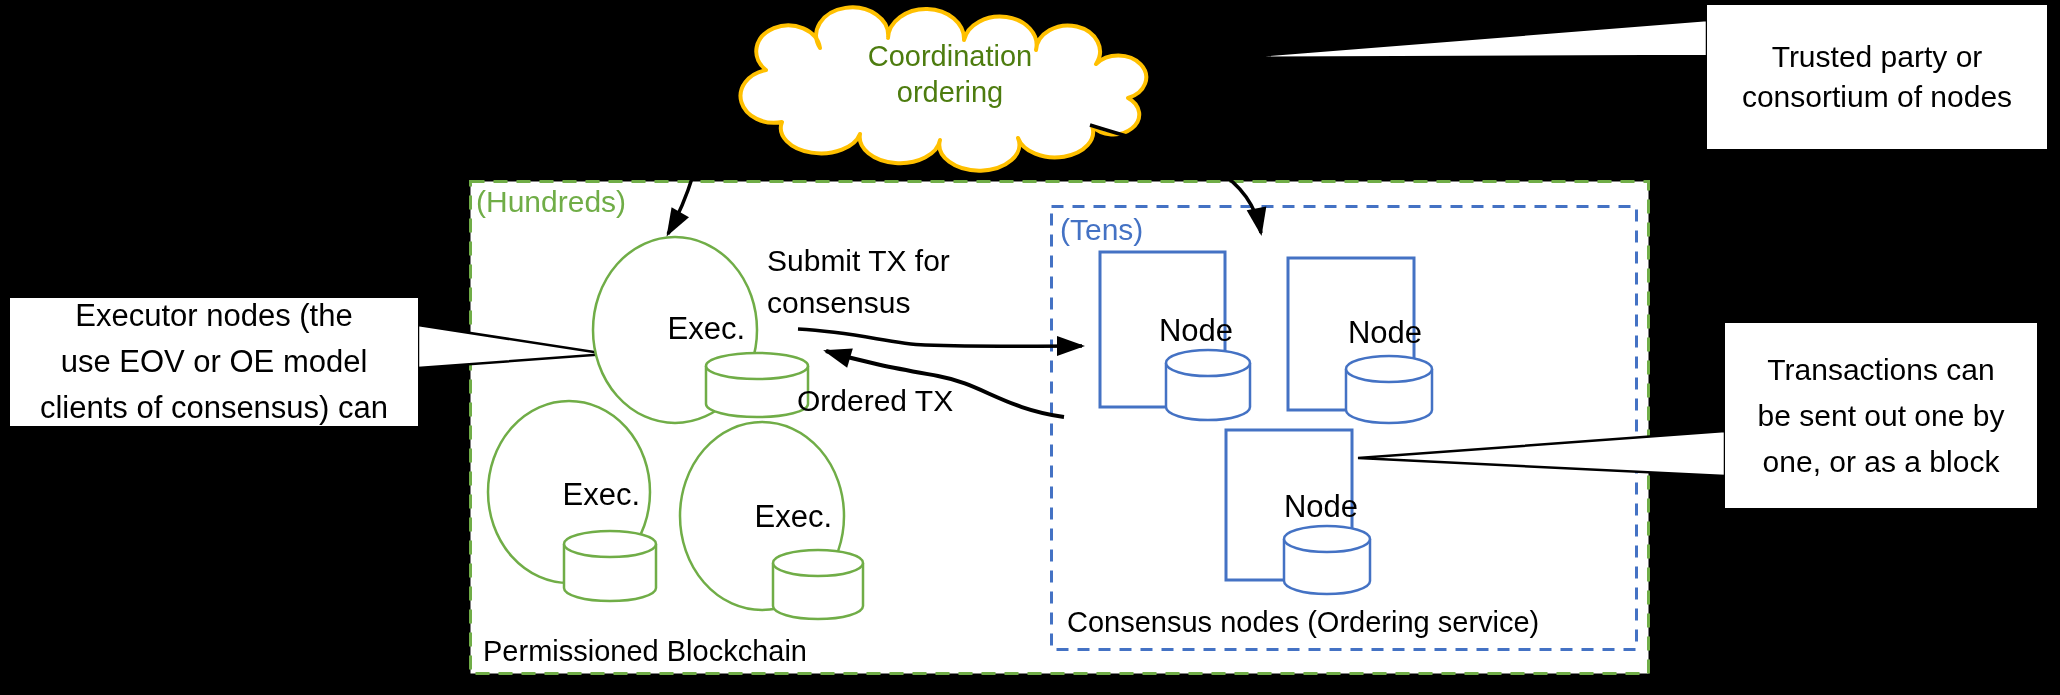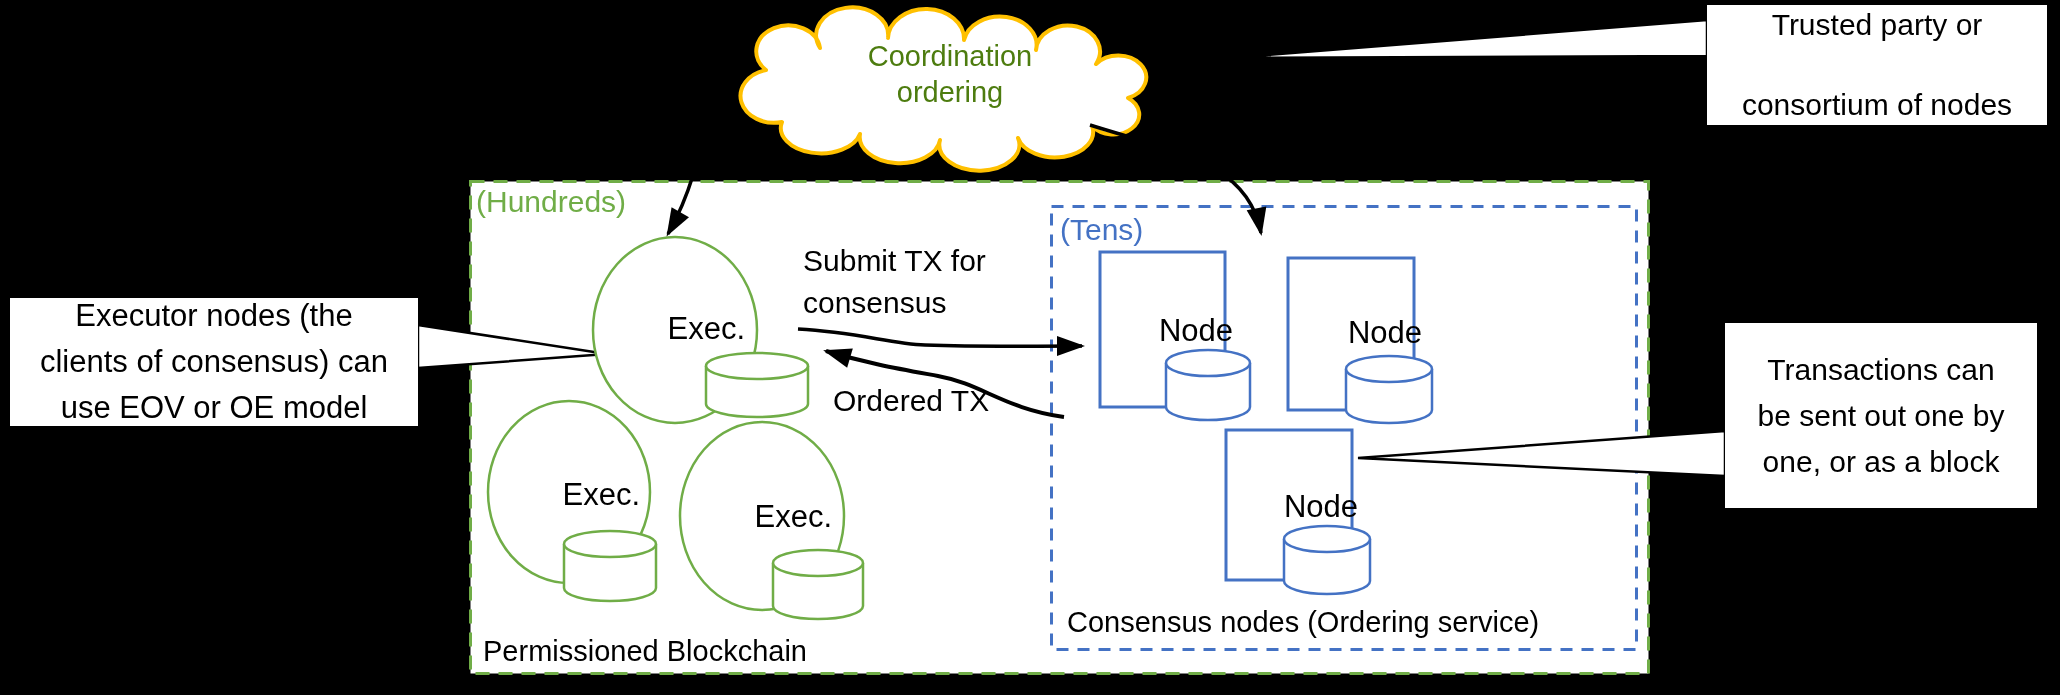--- a/index.html
+++ b/index.html
@@ -5,21 +5,21 @@
   html,body{margin:0;padding:0;background:#000;}
   #canvas{position:relative;width:2060px;height:695px;background:#000;overflow:hidden;
           font-family:"Liberation Sans", sans-serif;color:#000;}
   #shapes{position:absolute;left:0;top:0;z-index:2;}
   .txt{position:absolute;z-index:3;white-space:nowrap;}
   .zone-label{font-size:30px;line-height:36px;}
   .green-text{color:#70AD47;}
   .blue-text{color:#4472C4;}
   .shape-label{font-size:31px;line-height:38px;width:140px;text-align:right;}
   .caption{font-size:29px;line-height:36px;color:#000;}
-  .arrow-label{font-size:30px;line-height:42px;color:#000;margin-left:36px;}
+  .arrow-label{font-size:30px;line-height:42px;color:#000;}
   .callout{position:absolute;z-index:3;background:#fff;display:flex;flex-direction:column;
            justify-content:center;text-align:center;color:#000;}
   .callout .line{white-space:nowrap;}
   .cloud-label{font-size:29px;line-height:36px;text-align:center;color:#4d7c0f;}
 </style>
 </head>
 <body>
 
 <div id="canvas">
 
@@ -92,29 +92,29 @@
     <path d="M 1090 125 C 1175 152 1248 162 1261 233" fill="none" stroke="#000" stroke-width="3.5" marker-end="url(#ah)"></path>
     <path d="M 798 329 C 858 332 890 344 925 345 C 985 347 1020 346 1082 346" fill="none" stroke="#000" stroke-width="3.5" marker-end="url(#ah)"></path>
     <path d="M 1064 417 C 1005 409 982 384 938 376 C 900 369 870 364 826 351" fill="none" stroke="#000" stroke-width="4" marker-end="url(#ah)"></path>
   </svg>
 
   <div class="txt cloud-label" style="left:820px;top:38px;width:260px;">
     <div>Coordination</div>
     <div>ordering</div>
   </div>
 
-  <div class="callout" style="left:1707px;top:5px;width:340px;height:120px;font-size:30px;line-height:40px;justify-content:space-between;">
+  <div class="callout" style="left:1707px;top:5px;width:340px;height:144px;font-size:30px;line-height:40px;">
     <div class="line">Trusted party or</div>
     <div class="line">consortium of nodes</div>
   </div>
 
   <div class="callout" style="left:10px;top:298px;width:408px;height:128px;font-size:31px;line-height:46px;">
     <div class="line">Executor nodes (the</div>
+    <div class="line">use EOV or OE model</div>
     <div class="line">clients of consensus) can</div>
-    <div class="line">use EOV or OE model</div>
   </div>
 
   <div class="callout" style="left:1725px;top:323px;width:312px;height:185px;font-size:30px;line-height:46px;">
     <div class="line">Transactions can</div>
     <div class="line">be sent out one by</div>
     <div class="line">one, or as a block</div>
   </div>
 
   <div class="txt zone-label green-text" style="left:476px;top:184px;">(Hundreds)</div>
   <div class="txt zone-label blue-text" style="left:1060px;top:212px;">(Tens)</div>

